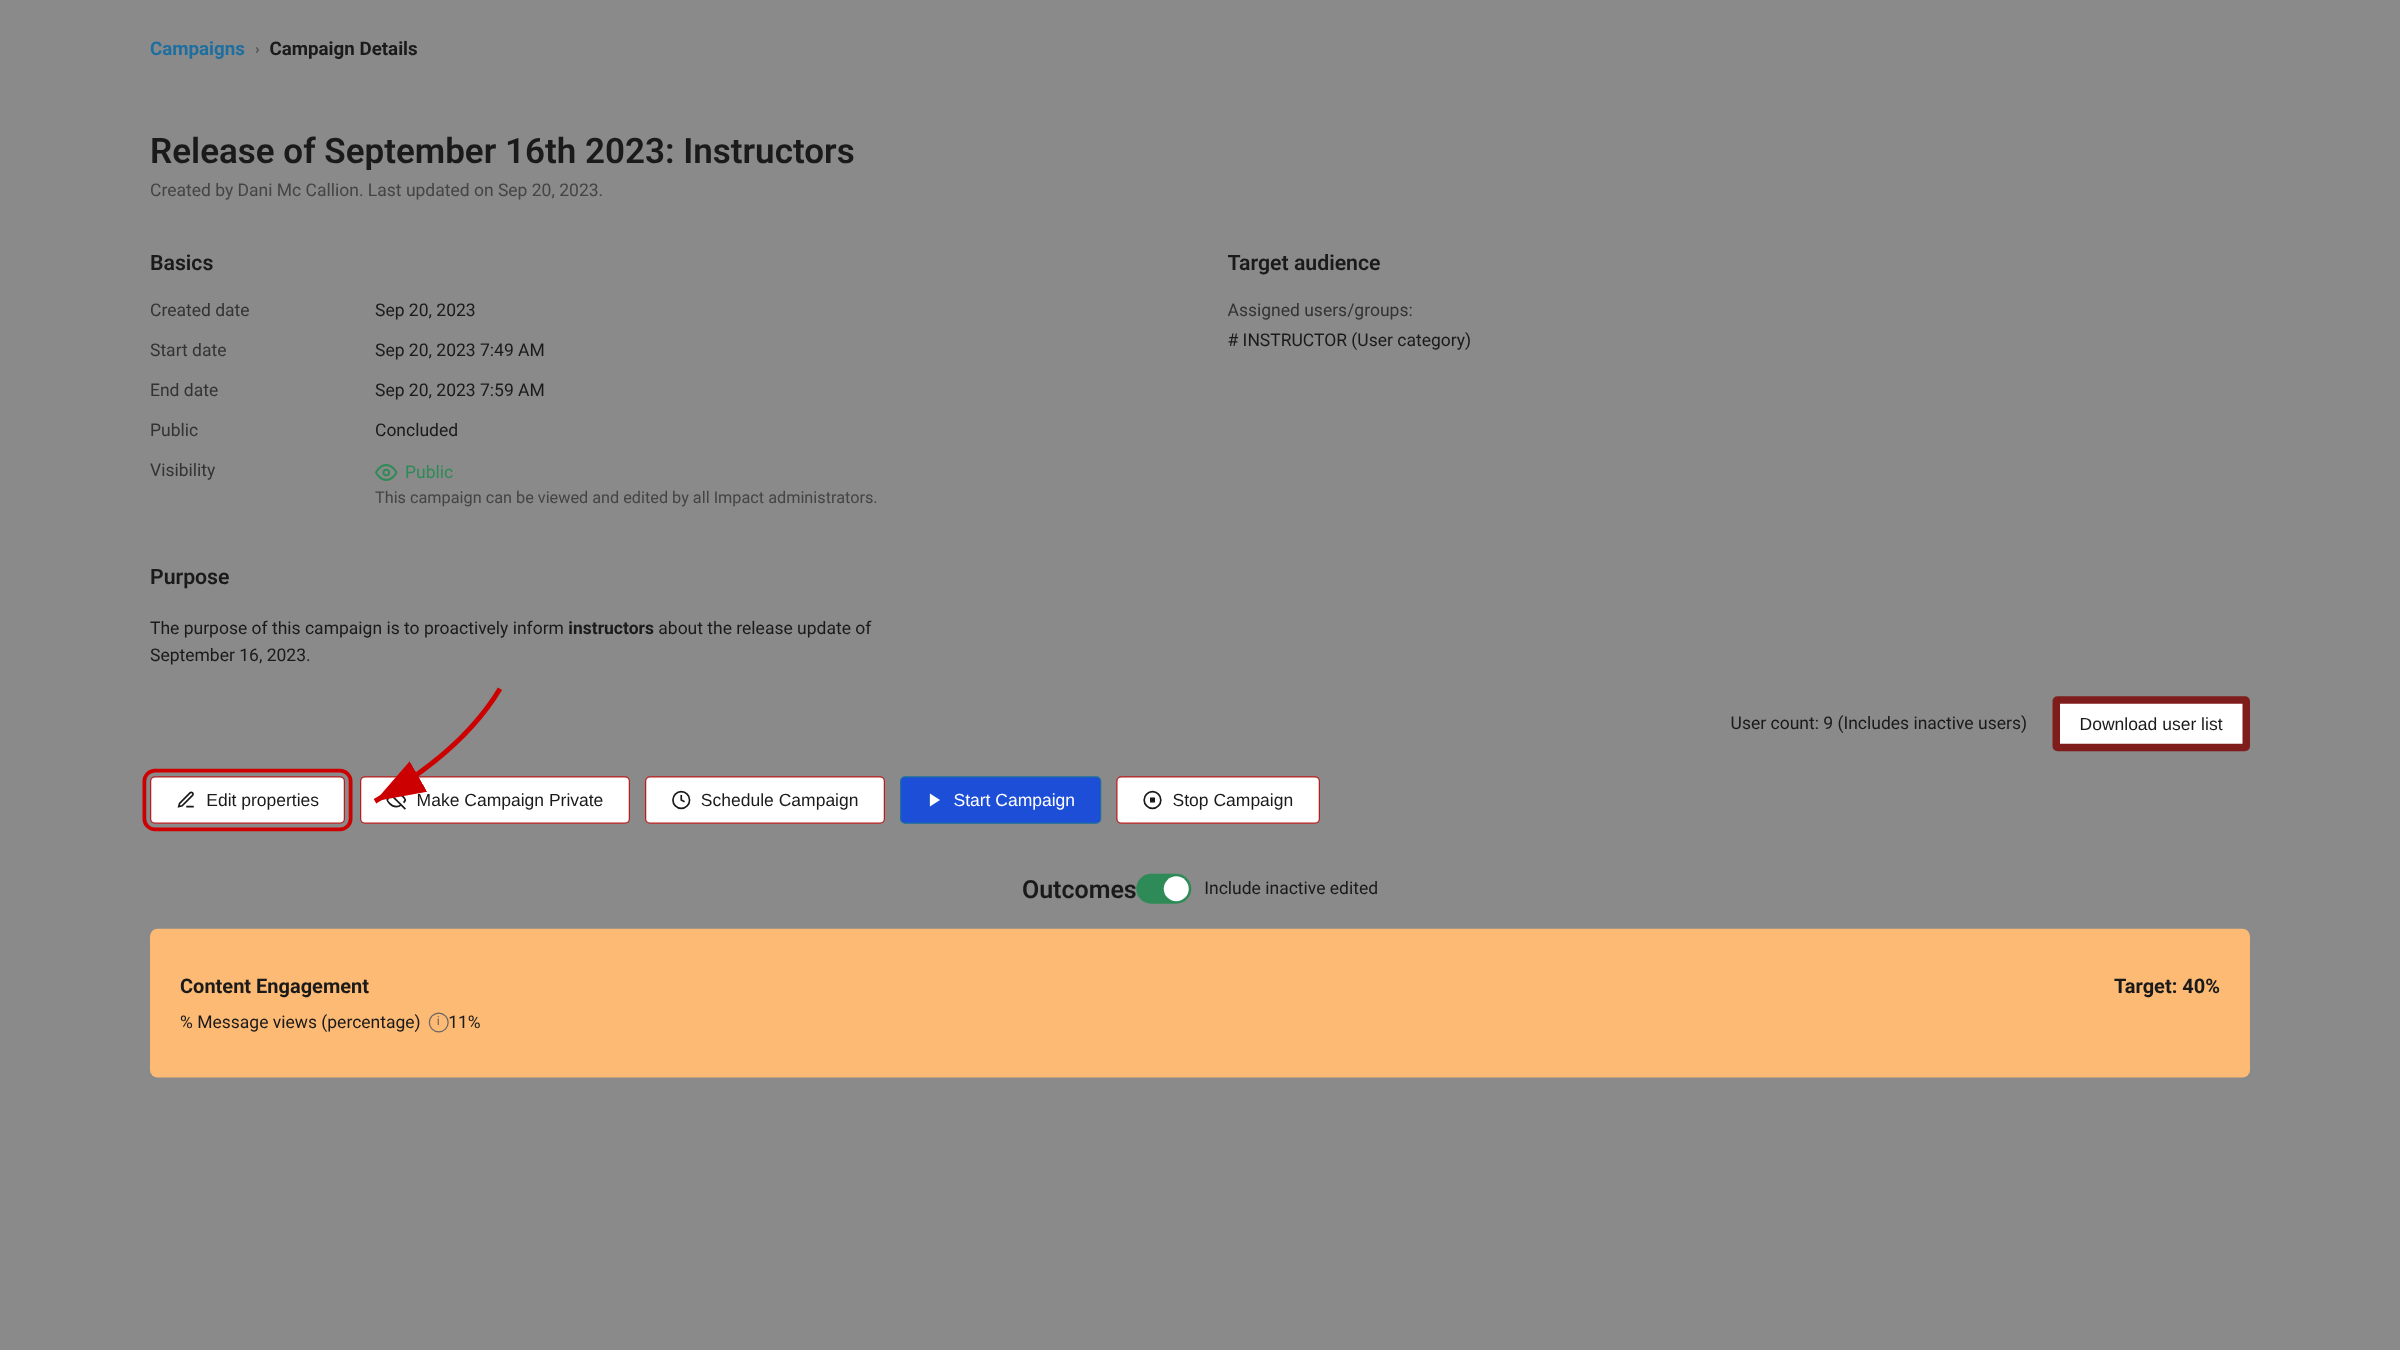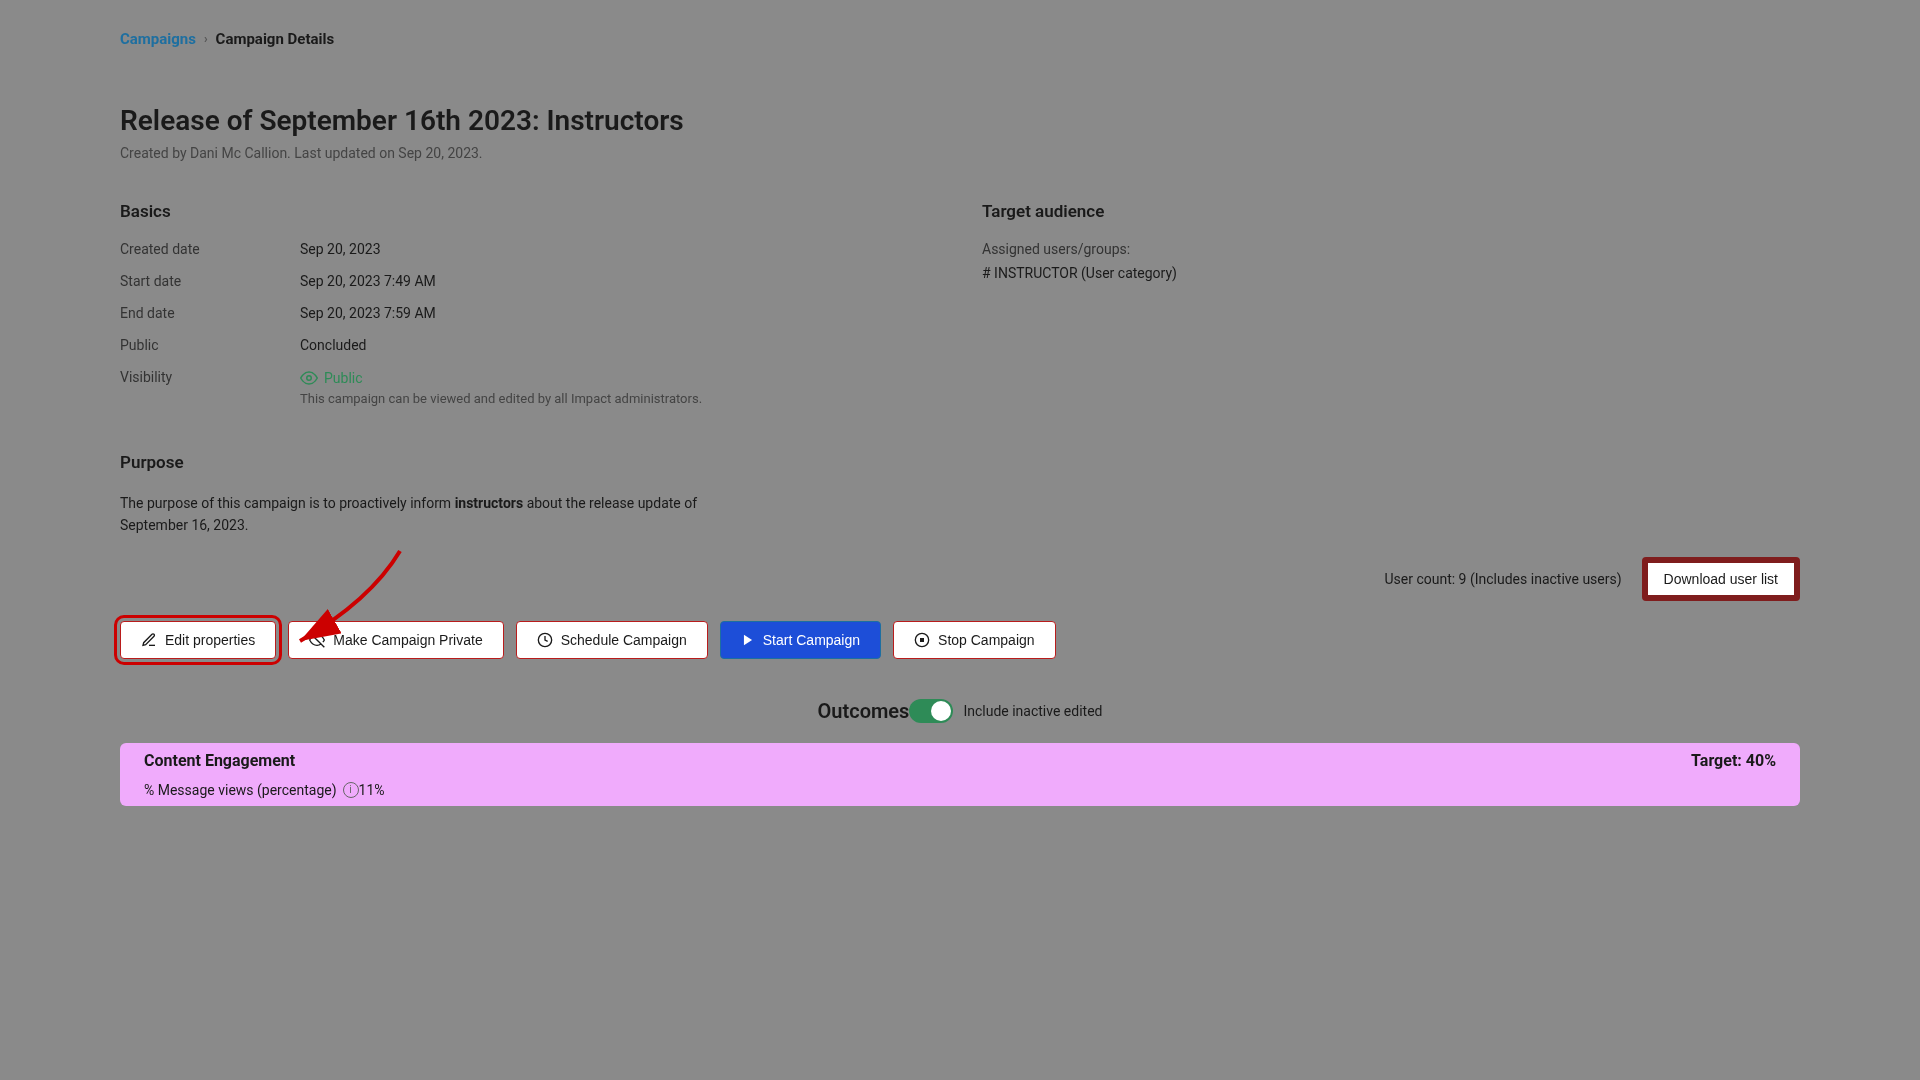--- a/index.html
+++ b/index.html
@@ -191,23 +191,23 @@
       border-radius: 50%;
       top: 2px;
       right: 2px;
       transition: 0.2s;
     }
     .toggle-label {
       font-size: 14px;
       color: #1a1a1a;
     }
     .content-engagement-box {
-      background: #f0abfc;
+      background: #fdba74;
       border-radius: 6px;
-      padding: 8px 24px;
+      padding: 36px 24px;
     }
     .content-engagement-header {
       display: flex;
       justify-content: space-between;
       align-items: center;
       margin-bottom: 12px;
     }
     .content-engagement-title {
       font-size: 16px;
       font-weight: 700;

